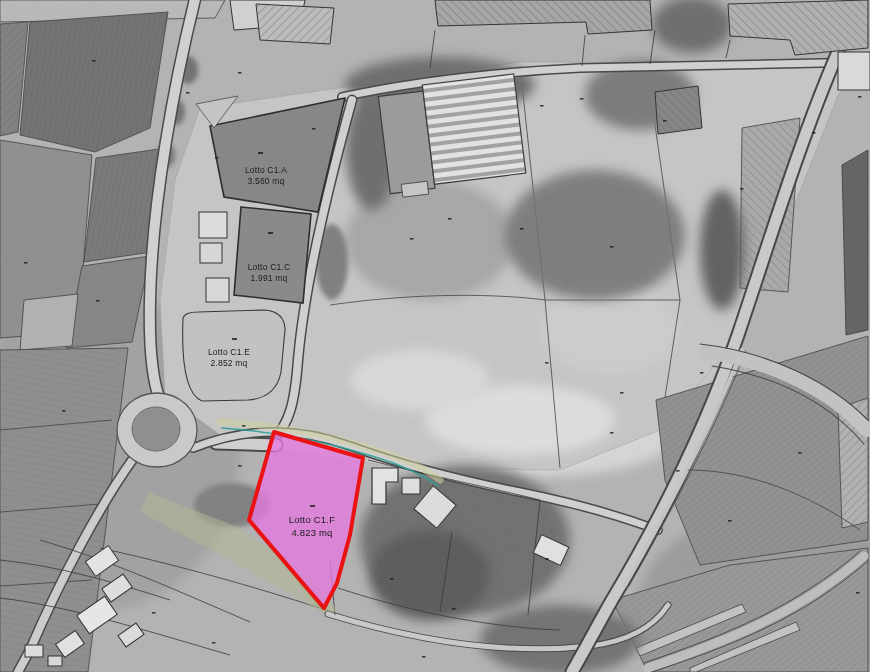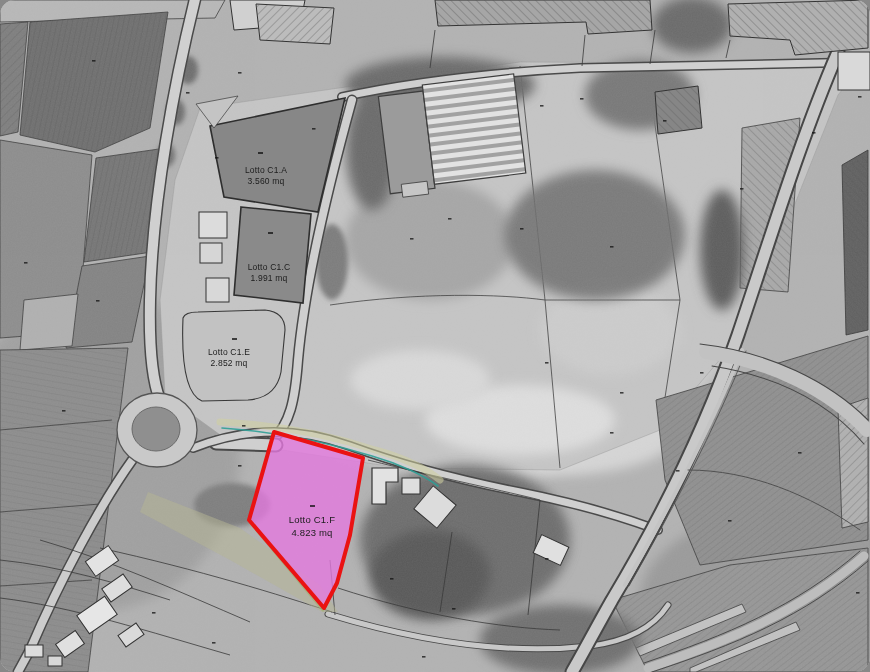--- a/index.html
+++ b/index.html
@@ -1,20 +1,19 @@
 <!DOCTYPE html>
 <html><head>
 <meta charset="utf-8">
 <style>
   html,body{margin:0;padding:0;background:#888;}
   .stage{
     position:relative;width:870px;height:672px;overflow:hidden;
     background:#b0b0b0;
     font-family:"Liberation Sans", sans-serif;
-    border-radius:15px;
   }
   svg{display:block;}
   text{
     font-family:"Liberation Sans", sans-serif;
     fill:#1c1c1c;
     text-anchor:middle;
   }
   .lot-label{font-size:8.5px;letter-spacing:.2px;}
   .lot-label-big{font-size:9.5px;}
 </style>

